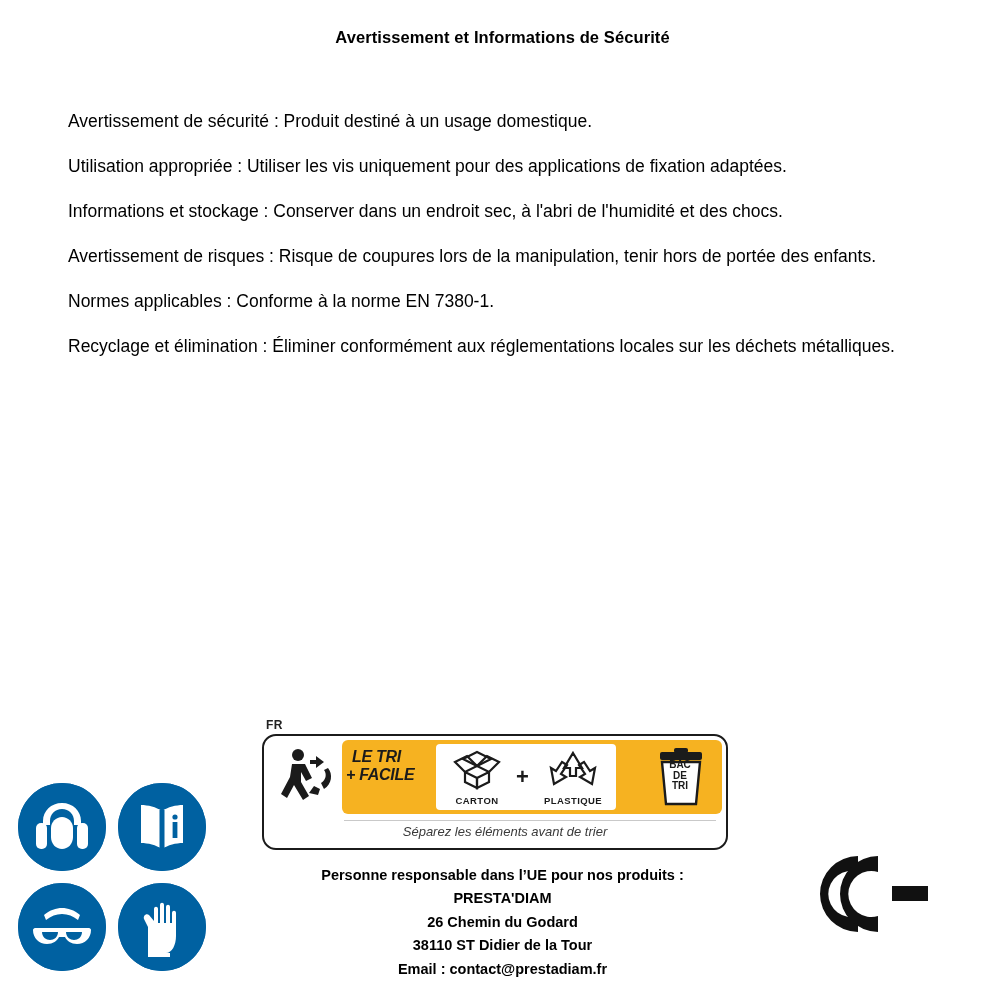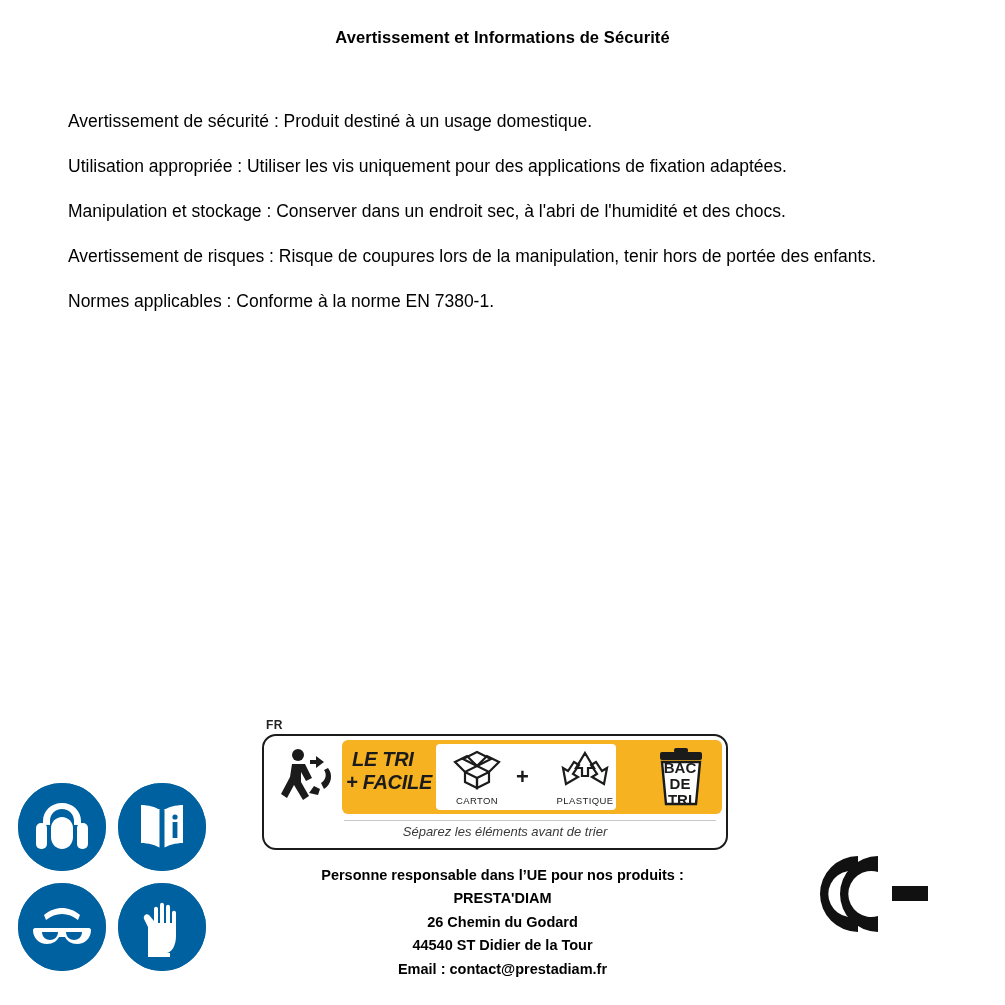--- a/index.html
+++ b/index.html
@@ -136,63 +136,63 @@
     width: 72px;
     height: 70px;
   }
   .tri-letri {
     position: absolute;
     left: 88px;
     top: 12px;
     width: 84px;
     color: #1b1b1b;
     font-weight: bold;
-    font-size: 20px;
+    font-size: 16px;
     line-height: 1.15;
     font-style: italic;
     letter-spacing: -0.3px;
   }
   .tri-letri .l2 { margin-left: -6px; }
 
   .tri-item {
     position: absolute;
     top: 10px;
     width: 74px;
     text-align: center;
   }
   .tri-item .cap {
     font-size: 9.5px;
-    font-weight: normal;
+    font-weight: bold;
     letter-spacing: 0.4px;
     color: #1b1b1b;
     margin-top: 1px;
   }
   .tri-item.carton { left: 176px; }
-  .tri-item.plastique { left: 284px; }
+  .tri-item.plastique { left: 272px; }
   .tri-plus {
     position: absolute;
     left: 252px;
     top: 28px;
     font-size: 22px;
     font-weight: bold;
     color: #1b1b1b;
   }
   .tri-bac {
     position: absolute;
     left: 382px;
     top: 10px;
     width: 70px;
     text-align: center;
   }
   .tri-bac .bactxt {
     position: absolute;
     left: 8px;
     top: 14px;
     width: 52px;
-    font-size: 15px;
+    font-size: 10px;
     font-weight: bold;
     line-height: 1.05;
     color: #1b1b1b;
     text-align: center;
   }
   .tri-footer {
     position: absolute;
     left: 0;
     right: 0;
     bottom: 2px;
@@ -239,23 +239,24 @@
 </head>
 <body>
 
 <div class="page">
 
   <div class="doc-title">Avertissement et Informations de Sécurité</div>
 
   <div class="body-block">
     <p class="para">Avertissement de sécurité : Produit destiné à un usage domestique.</p>
     <p class="para">Utilisation appropriée : Utiliser les vis uniquement pour des applications de fixation adaptées.</p>
-    <p class="para">Manipulation et stockage : Conserver dans un endroit sec, à l'abri de l'humidité et des chocs.</p>
+    <p class="para">Informations et stockage : Conserver dans un endroit sec, à l'abri de l'humidité et des chocs.</p>
     <p class="para">Avertissement de risques : Risque de coupures lors de la manipulation, tenir hors de portée des enfants.</p>
     <p class="para">Normes applicables : Conforme à la norme EN 7380-1.</p>
+    <p class="para">Recyclage et élimination : Éliminer conformément aux réglementations locales sur les déchets métalliques.</p>
   </div>
 
   <div class="picto-grid">
 
     <div class="picto p1">
       <svg viewBox="0 0 88 88" aria-hidden="true">
         <circle cx="44" cy="44" r="44" fill="#0061a1"></circle>
         <path d="M25 38c0-10 8-18 19-18s19 8 19 18v4h-7v-4c0-7-5-12-12-12s-12 5-12 12v4h-7z" fill="#ffffff"></path>
         <rect x="18" y="40" width="11" height="26" rx="5" fill="#ffffff"></rect>
         <rect x="59" y="40" width="11" height="26" rx="5" fill="#ffffff"></rect>
@@ -356,21 +357,21 @@
         <div class="tri-sep"></div>
         <div class="tri-footer">Séparez les éléments avant de trier</div>
       </div>
     </div>
   </div>
 
   <div class="resp">
     <span class="line">Personne responsable dans l’UE pour nos produits :</span>
     <span class="line">PRESTA'DIAM</span>
     <span class="line">26 Chemin du Godard</span>
-    <span class="line">44540 ST Didier de la Tour</span>
+    <span class="line">38110 ST Didier de la Tour</span>
     <span class="line">Email : contact@prestadiam.fr</span>
   </div>
 
   <div class="ce-mark">
     <svg width="150" height="104" viewBox="0 0 150 104" aria-hidden="true">
       <path d="M58 14 A38 38 0 1 0 58 90 L58 74 A23 23 0 1 1 58 30 Z" fill="#111111"></path>
       <path d="M78 14 A38 38 0 1 0 78 90 L78 74 A23 23 0 1 1 78 30 Z" fill="#111111"></path>
       <rect x="92" y="44" width="36" height="15" fill="#111111"></rect>
     </svg>
   </div>

